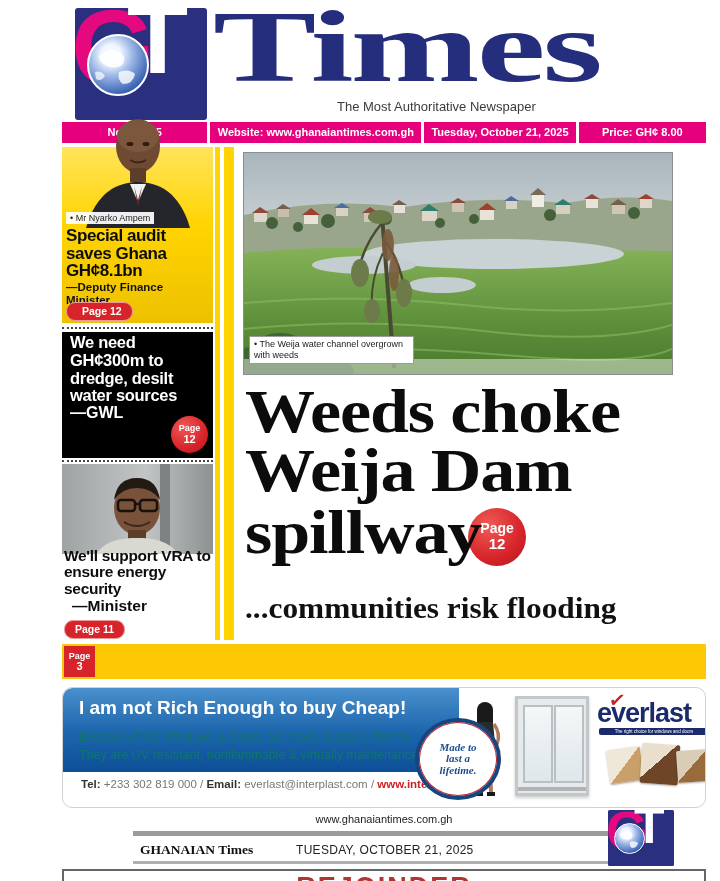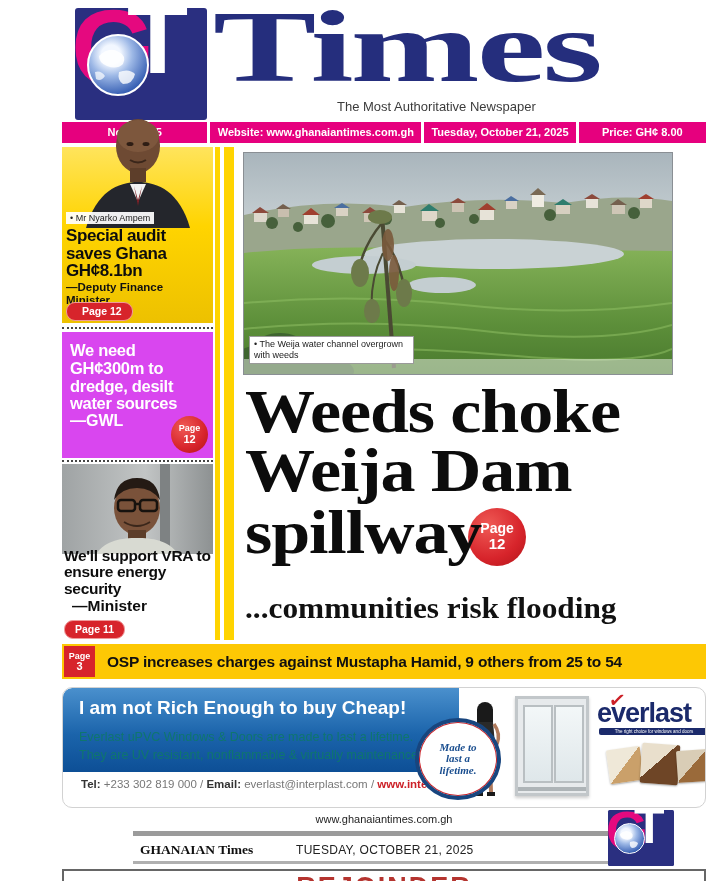--- a/index.html
+++ b/index.html
@@ -36,21 +36,21 @@
      font:9px "Liberation Sans",sans-serif;color:#222;padding:1px 4px;}
   #story1-headline{position:absolute;left:66px;top:227px;width:144px;z-index:7;color:#0d0d0d;
      font:bold 17px/1.03 "Liberation Sans",sans-serif;letter-spacing:-.4px;}
   #story1-attr{position:absolute;left:66px;top:281px;width:144px;z-index:7;color:#111;
      font:bold 11.5px/1.1 "Liberation Sans",sans-serif;}
   .pill{background:#d7242b;color:#fff;font:bold 10.5px/1 "Liberation Sans",sans-serif;
      border-radius:9px;padding:3px 10px;display:inline-block;border:1px solid #ef9a9a;}
   #story1-page{position:absolute;left:66px;top:302px;z-index:7;padding-left:15px;}
   .dotline{position:absolute;left:62px;width:151px;border-top:2px dotted #444;}
   #dot1{top:327px;} #dot2{top:460px;}
-  #story2{position:absolute;left:62px;top:332px;width:151px;height:126px;background:#d946ef;box-sizing:border-box;padding:10px 8px;}
+  #story2{position:absolute;left:62px;top:332px;width:151px;height:126px;background:#000000;box-sizing:border-box;padding:2px 8px;}
   #story2-headline{color:#fff;font:bold 16.5px/1.08 "Liberation Sans",sans-serif;letter-spacing:-.3px;}
   #story2-attr{color:#fff;font:bold 16px/1 "Liberation Sans",sans-serif;margin-top:0;}
   .circle-badge{background:radial-gradient(circle at 35% 30%,#ef5a55,#d7242b 60%,#b01418);color:#fff;border-radius:50%;
      display:flex;flex-direction:column;align-items:center;justify-content:center;text-align:center;}
   #story2-badge{position:absolute;right:5px;bottom:5px;width:37px;height:37px;}
   #story2-badge .w{font:bold 9px/1 "Liberation Sans",sans-serif;}
   #story2-badge .n{font:bold 11px/1.1 "Liberation Sans",sans-serif;}
   #story3{position:absolute;left:62px;top:464px;width:151px;height:176px;}
   #story3-photo{position:absolute;left:0;top:0;width:151px;height:90px;
      background:linear-gradient(90deg,#9fa3a4 0%,#c2c5c5 55%,#8d9192 100%);overflow:hidden;}
@@ -309,21 +309,20 @@
       </span>
     </div>
   </div>
   <div id="lead-subhead">...communities risk flooding</div>
 
   <div id="ticker">
     <div id="ticker-badge">
       <span class="w">Page</span>
       <span class="n">3</span>
     </div>
-    <div id="ticker-text">OSP increases charges against Mustapha Hamid, 9 others from 25 to 54</div>
   </div>
 
   <div id="ad">
     <div id="ad-blue"></div>
     <div id="ad-headline">I am not Rich Enough to buy Cheap!</div>
     <div id="ad-body">
       <div>Everlast uPVC Windows &amp; Doors are made to last a lifetime.</div>
       <div>They are UV resistant, nonflammable &amp; virtually maintenance free.</div>
     </div>
     <div id="ad-oval">

